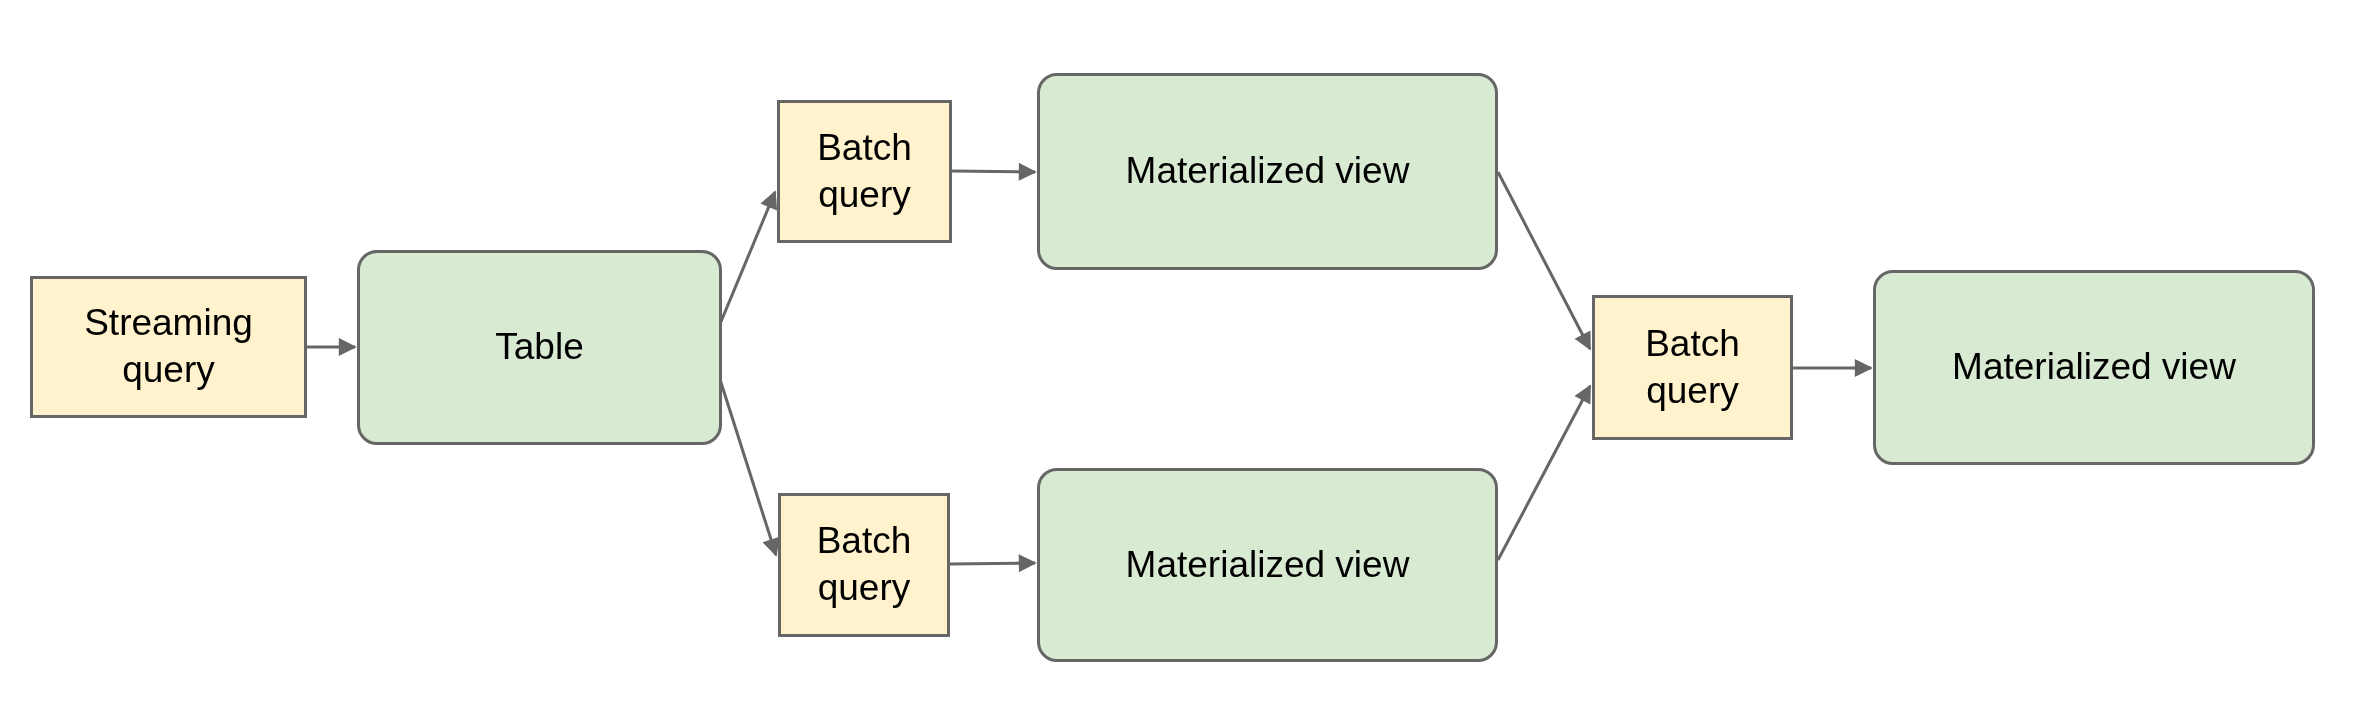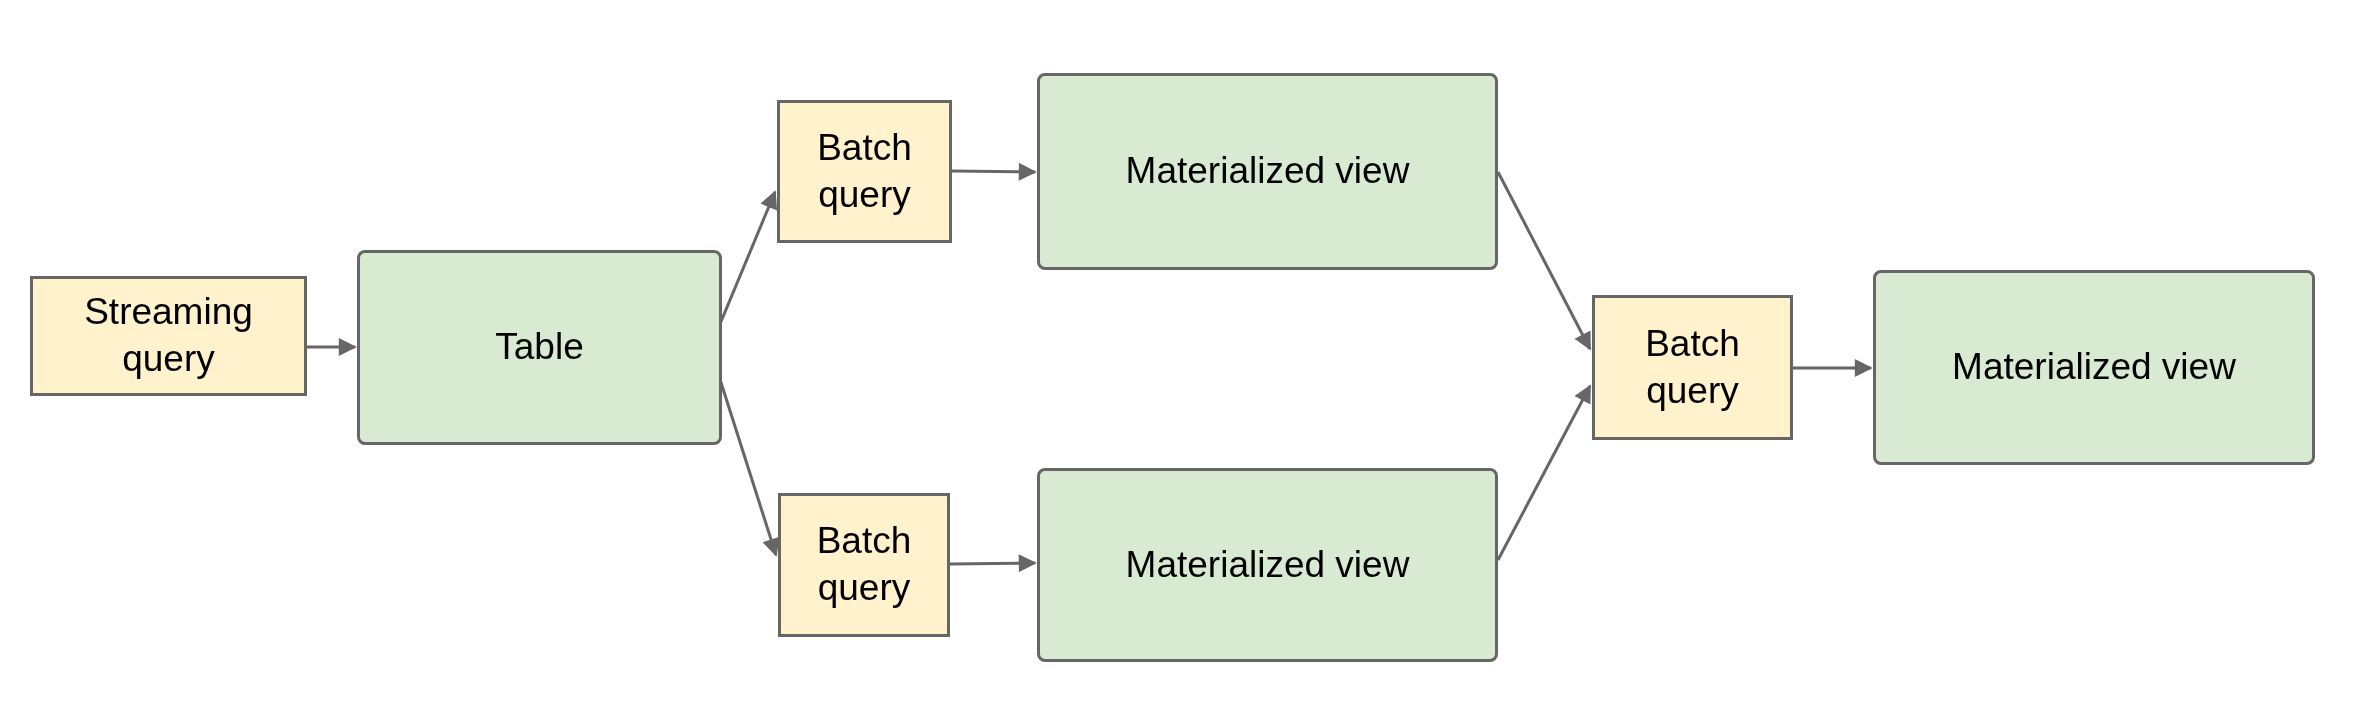--- a/index.html
+++ b/index.html
@@ -28,24 +28,24 @@
   }
   .node-query {
     background: #fff2cc;
     border: 3px solid #666666;
     border-radius: 0;
     text-align: center;
   }
   .node-green {
     background: #d9ead3;
     border: 3px solid #666666;
-    border-radius: 8px;
+    border-radius: 20px;
   }
   
-  .n-streaming { left: 30px;   top: 276px; width: 277px; height: 120px; padding: 4px 28px; }
+  .n-streaming { left: 30px;   top: 276px; width: 277px; height: 142px; padding: 4px 28px; }
   .n-table     { left: 357px;  top: 250px; width: 365px; height: 195px; }
   .n-batch-top { left: 777px;  top: 100px; width: 175px; height: 143px; padding: 0 8px; }
   .n-mv-top    { left: 1037px; top: 73px;  width: 461px; height: 197px; }
   .n-batch-bot { left: 778px;  top: 493px; width: 172px; height: 144px; padding: 0 8px; }
   .n-mv-bot    { left: 1037px; top: 468px; width: 461px; height: 194px; }
   .n-batch-mrg { left: 1592px; top: 295px; width: 201px; height: 145px; padding: 0 14px; }
   .n-mv-final  { left: 1873px; top: 270px; width: 442px; height: 195px; }
 
   .edges-svg {
     position: absolute;

